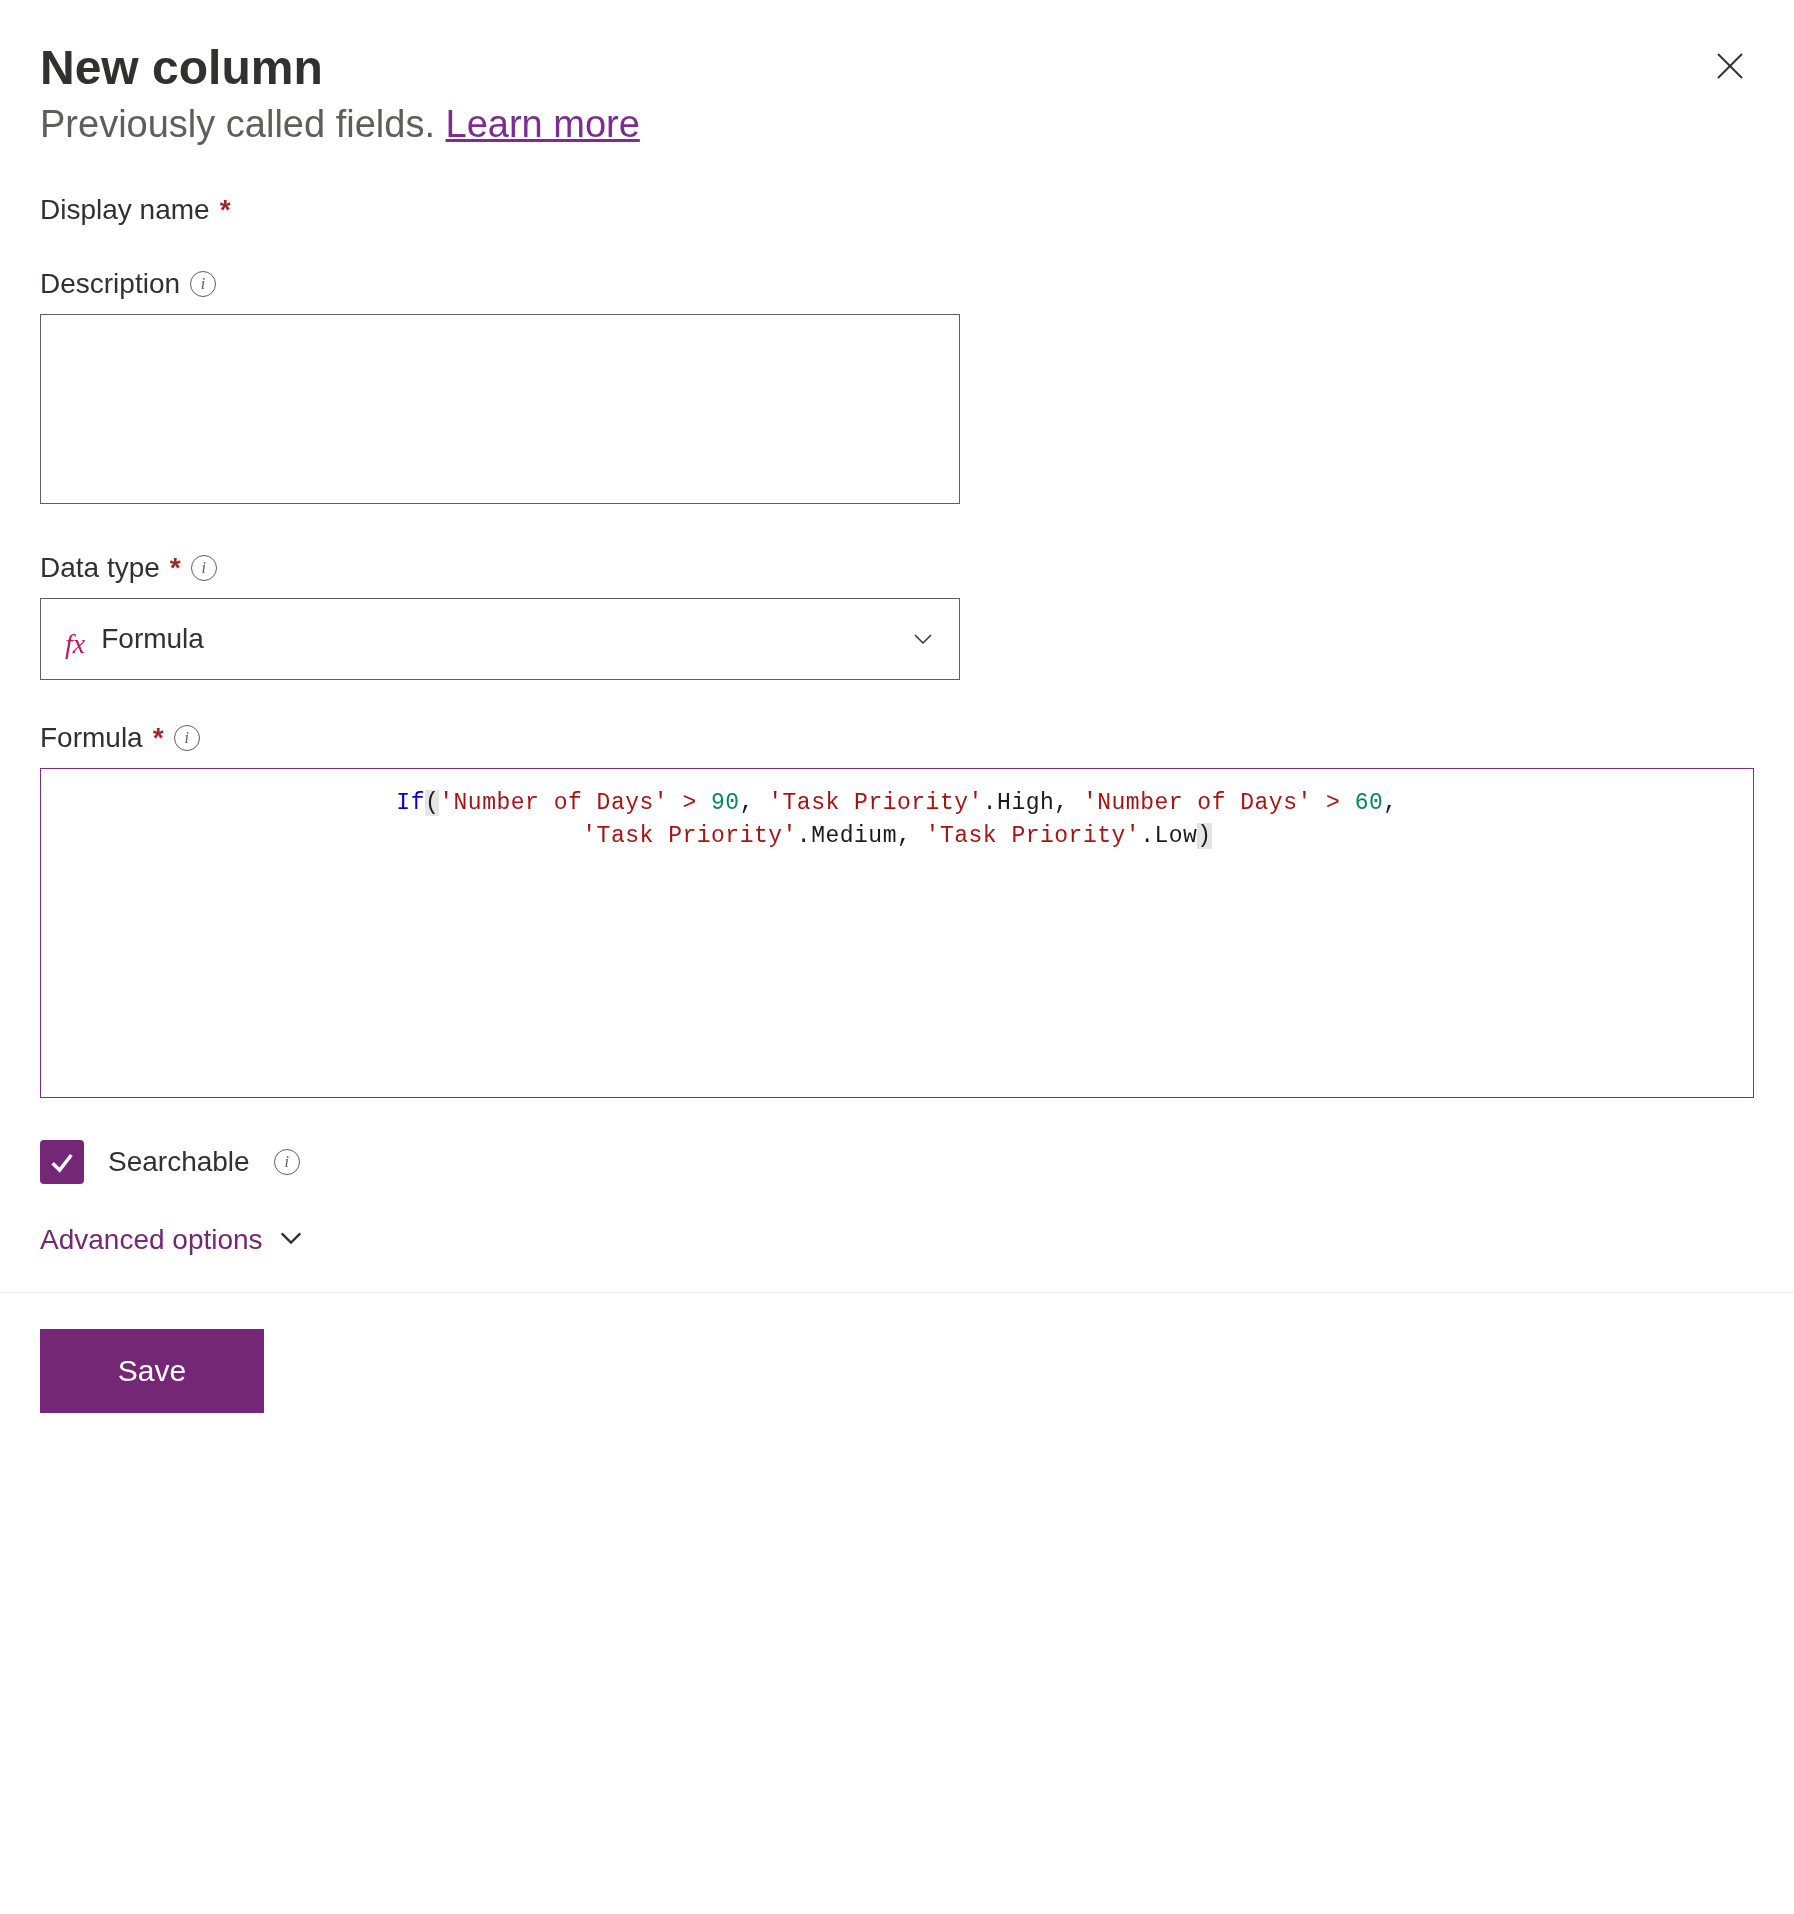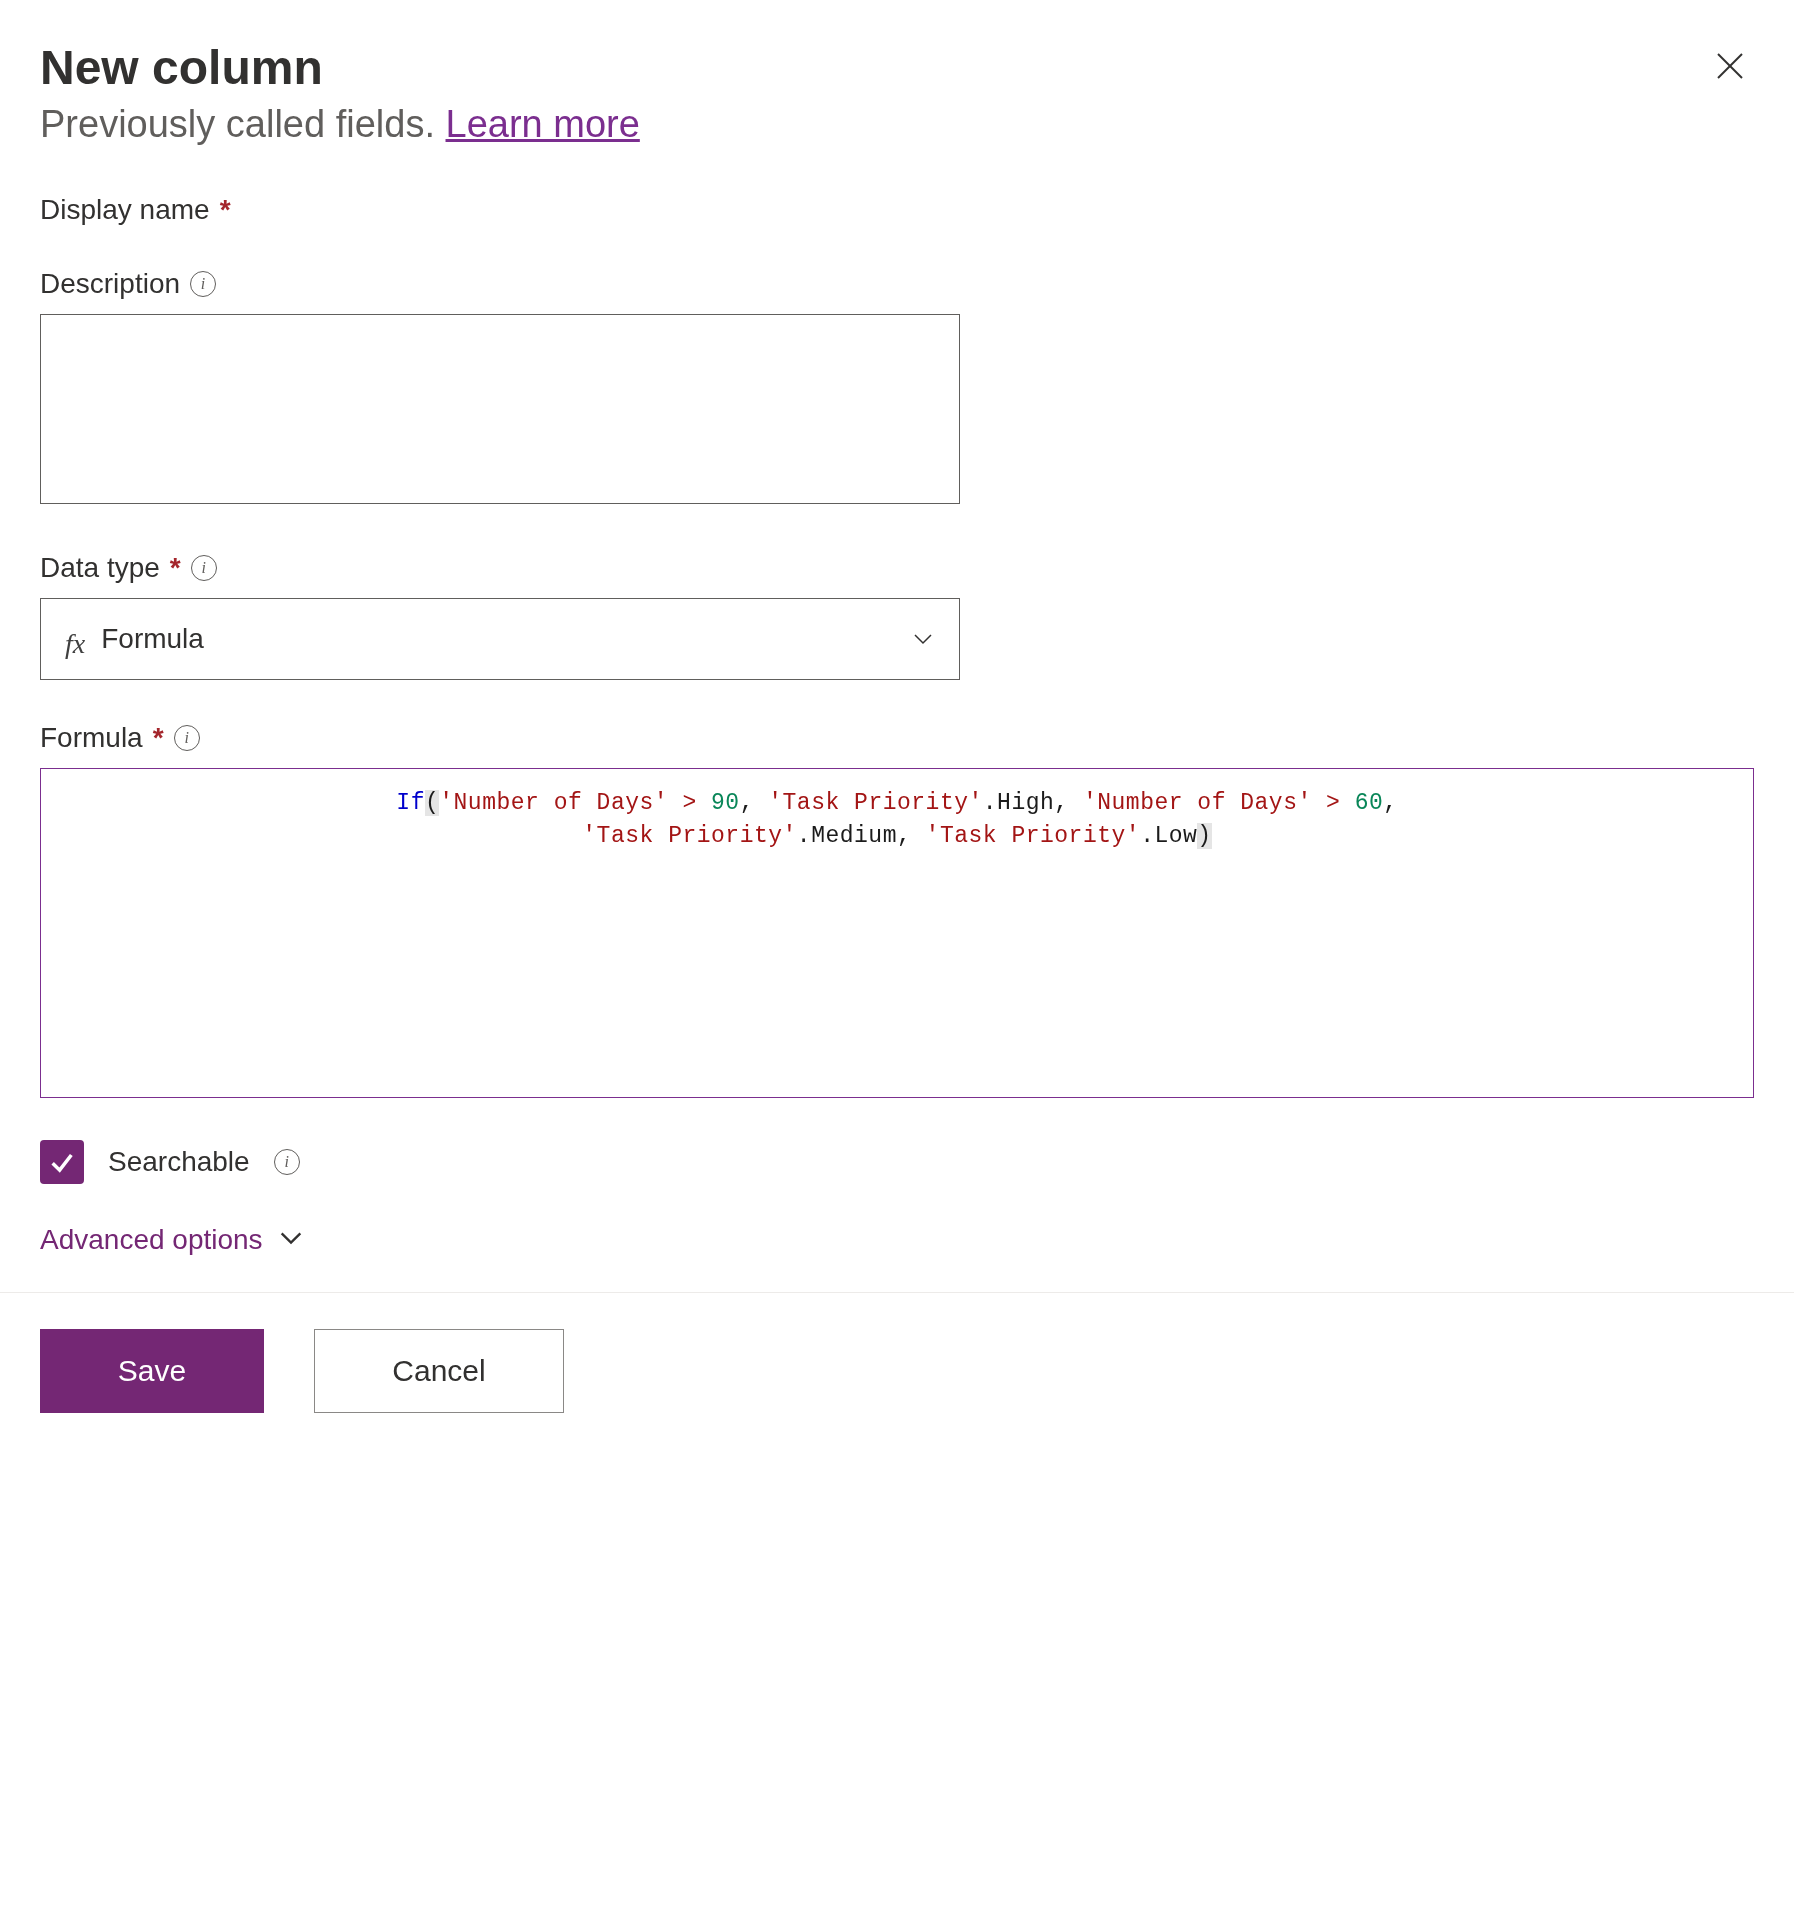--- a/index.html
+++ b/index.html
@@ -69,21 +69,21 @@
     .select-wrap {
       width: 920px;
       height: 82px;
       border: 1px solid #605e5c;
       display:flex; align-items:center;
       padding: 0 24px;
       gap:16px;
       cursor:pointer;
       position:relative;
     }
-    .fx-icon { font-family: Georgia, 'Times New Roman', serif; font-style: italic; font-size:28px; color:#404040;margin-top:10px; }
+    .fx-icon { font-family: Georgia, 'Times New Roman', serif; font-style: italic; font-size:28px; color:#be185d;margin-top:10px; }
     .select-text { font-size:28px; flex:1; }
     .chevron {
       width:24px; height:24px;
     }
     .chevron svg { width:100%; height:100%; }
     .formula-box {
       width: 100%;
       min-height: 330px;
       border: 1px solid #7b2e8f;
       padding: 18px 16px;
@@ -208,14 +208,13 @@
     <svg viewBox="0 0 24 24">
         <polyline points="4,8 12,16 20,8" fill="none" stroke="#323130" stroke-width="2"></polyline>
       </svg>
   </span>
 </div>
 
 <hr class="divider">
 
 <div class="button-row">
   <button class="btn btn-primary">Save</button>
-  <button class="btn btn-secondary">Cancel</button>
 </div>
 
 </body></html>

